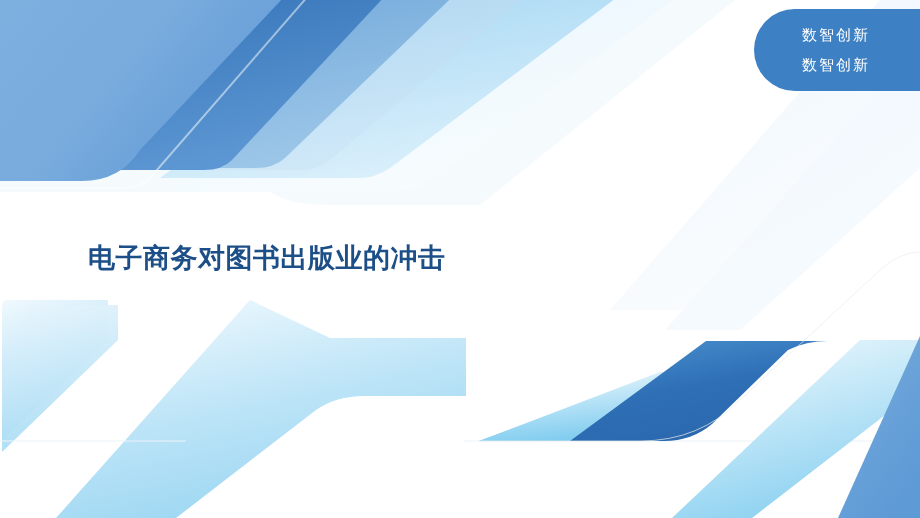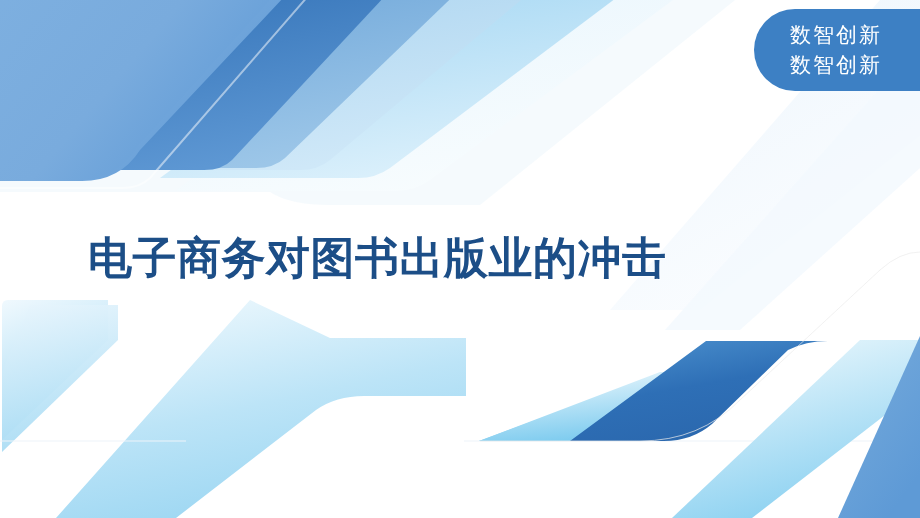--- a/index.html
+++ b/index.html
@@ -37,32 +37,32 @@
     background: #3d80c4;
     display: flex;
     flex-direction: column;
     align-items: center;
     justify-content: center;
     box-sizing: border-box;
     padding-right: 12px;
   }
   .badge-line {
     color: #ffffff;
-    font-size: 21px;
+    font-size: 15px;
     line-height: 30px;
     letter-spacing: 2px;
     white-space: nowrap;
     font-weight: 400;
   }
   #slide-title {
     position: absolute;
     left: 88px;
     top: 232px;
     color: #1c4e87;
-    font-size: 44px;
+    font-size: 27px;
     font-weight: bold;
     letter-spacing: 0.5px;
     line-height: 52px;
     white-space: nowrap;
     text-shadow: 1px 1px 0 rgba(255,255,255,0.55);
   }
 </style>
 </head>
 <body>
 

